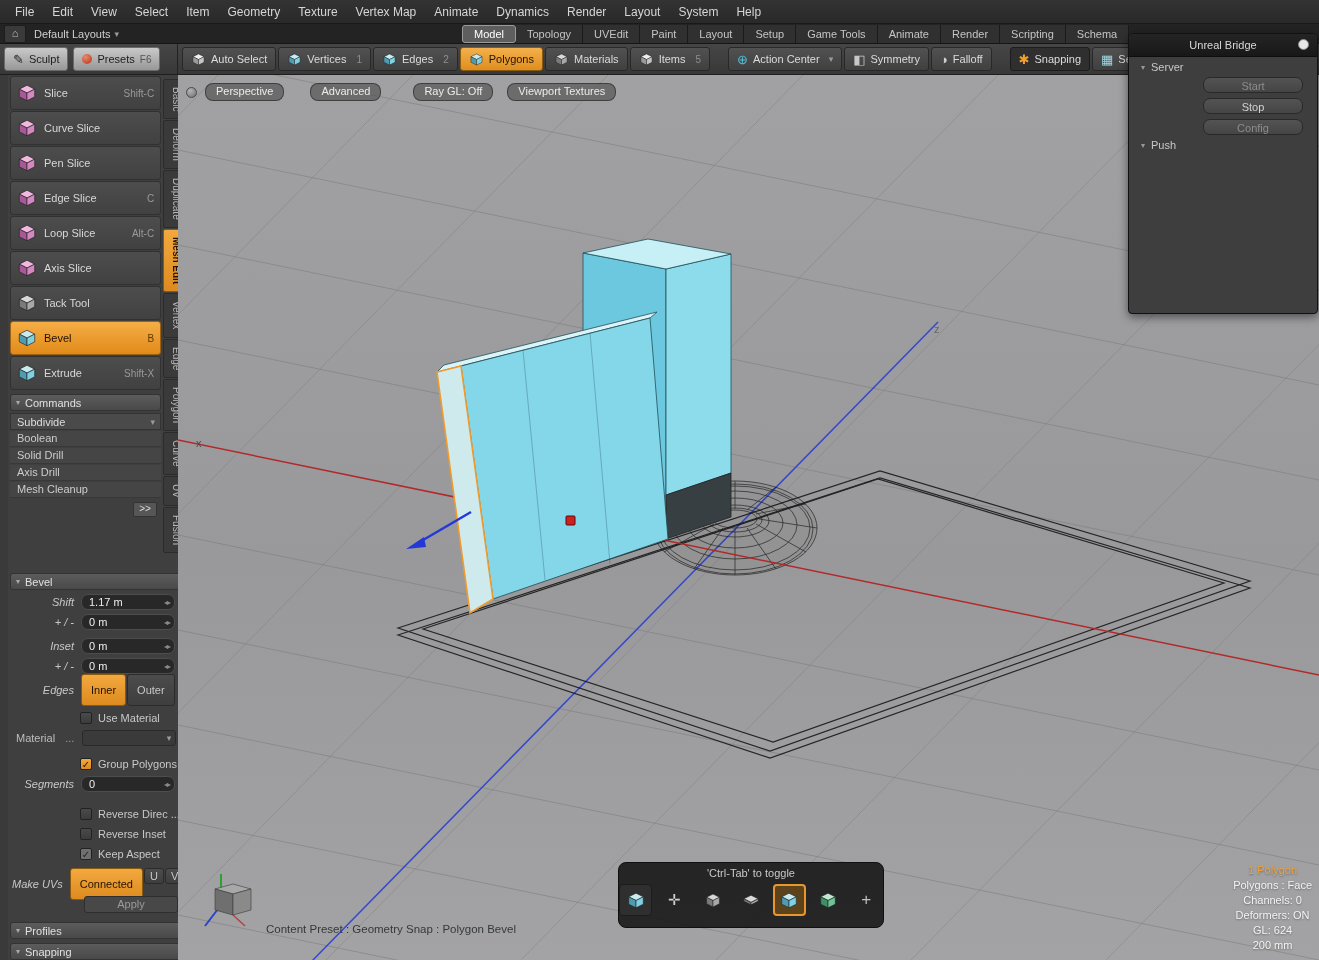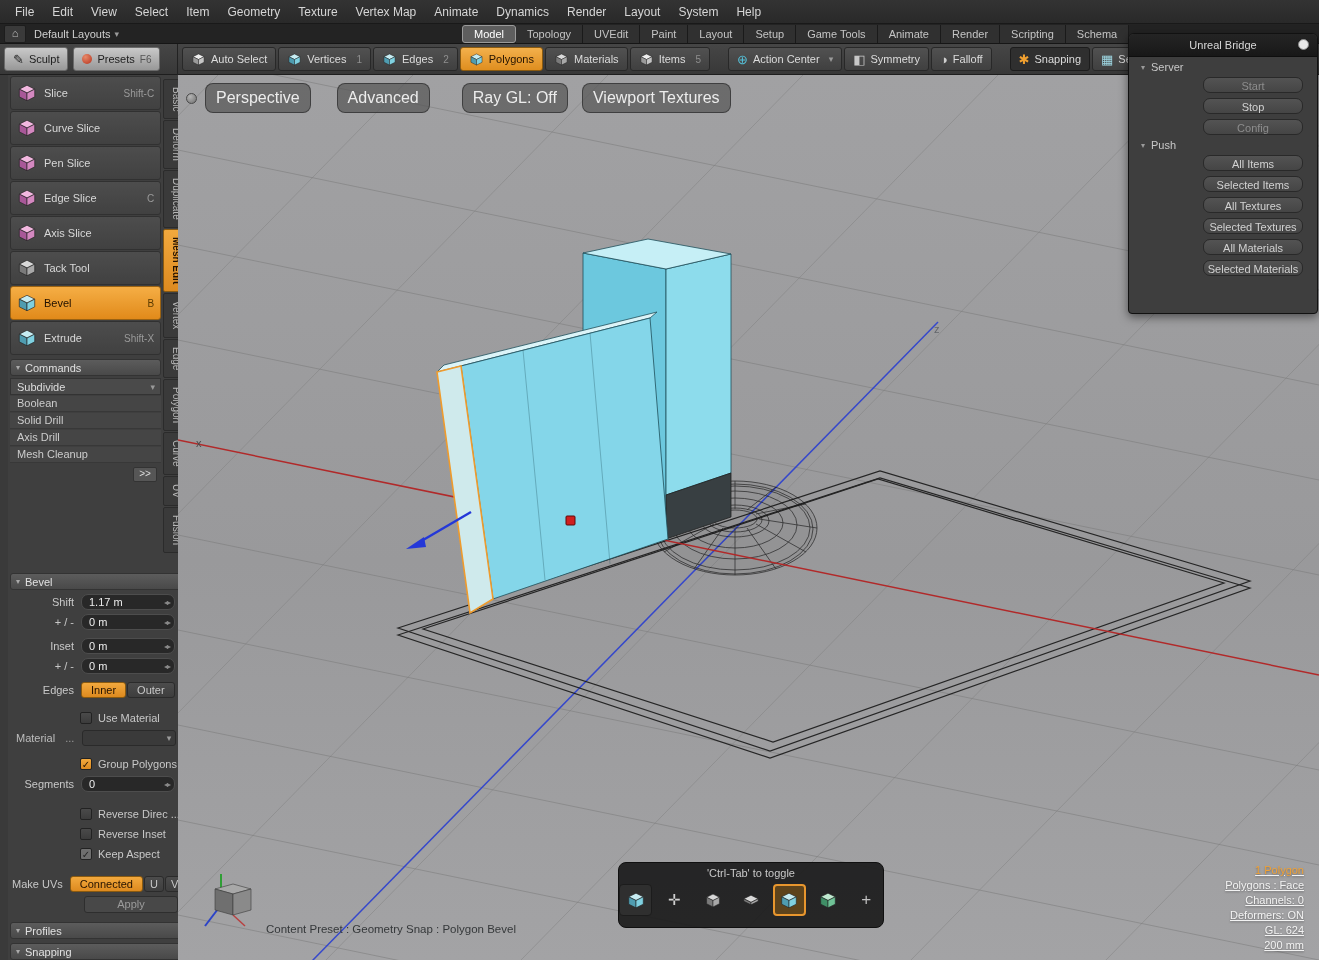--- a/index.html
+++ b/index.html
@@ -73,26 +73,26 @@
     font-size:11px;padding-left:6px;}
   .combo .caret{margin-left:auto;margin-right:5px;}
   .cmd-item{height:15px;line-height:15px;margin:1px 2px;background:#454545;border-bottom:1px solid #383838;color:#ccc;
     font-size:11px;padding-left:7px;}
   .more-btn{display:block;width:22px;height:13px;line-height:12px;text-align:center;background:#565656;border:1px solid #333;
     border-radius:2px;color:#ddd;font-size:10px;margin:4px 6px 0 auto;}
 
   
   .bevel-panel{padding-top:2px;}
   .frow{display:flex;align-items:center;height:20px;margin:0 4px;}
-  .flabel{width:62px;text-align:right;padding-right:7px;color:#c8c8c8;font-size:11px;white-space:nowrap;}
+  .flabel{width:62px;text-align:right;padding-right:7px;color:#c8c8c8;font-size:11px;white-space:nowrap;font-style:italic;}
   .finput{width:92px;height:14px;background:#282828;border:1px solid #4d4d4d;border-radius:7px;display:flex;align-items:center;}
   .fval{flex:1;padding-left:7px;color:#ececec;font-size:11px;}
   .fspin{color:#888;font-size:8px;padding-right:4px;letter-spacing:-1px;}
   .seg{display:flex;gap:1px;}
-  .segbtn{height:14px;line-height:14px;padding:0 9px;font-size:11px;background:linear-gradient(#4c4c4c,#3e3e3e);
+  .segbtn{height:14px;line-height:14px;padding:8px 9px;font-size:11px;background:linear-gradient(#4c4c4c,#3e3e3e);
     border:1px solid #2b2b2b;border-radius:3px;color:#c8c8c8;}
   .segbtn.on{background:linear-gradient(#f2a93e,#dd8a1f);color:#241200;border-color:#8a5a10;}
   .segbtn.tiny{padding:0 5px;}
   .crow{display:flex;align-items:center;height:20px;margin-left:72px;}
   .cbox{width:12px;height:12px;box-sizing:border-box;border:1px solid #222;background:linear-gradient(#4a4a4a,#3c3c3c);
     border-radius:2px;margin-right:6px;color:transparent;font-size:10px;line-height:11px;text-align:center;}
   .cbox.on{background:linear-gradient(#f2a93e,#dd8a1f);color:#241200;}
   .cbox.on-dim{background:#6f6f6f;color:#242424;}
   .clabel{color:#c8c8c8;font-size:11px;}
   .matrow{display:flex;align-items:center;height:20px;padding-left:8px;}
@@ -102,36 +102,36 @@
   .fdrop .caret{margin-left:auto;margin-right:4px;}
   .apply-btn{margin-left:72px;width:92px;height:15px;line-height:15px;text-align:center;background:#484848;
     border:1px solid #2e2e2e;border-radius:3px;color:#9b9b9b;font-size:11px;}
 
   
   .viewport{position:absolute;left:178px;top:75px;width:1141px;height:885px;overflow:hidden;}
   .vp-header{position:absolute;left:8px;top:8px;display:flex;align-items:center;z-index:5;}
   .vp-ball{width:9px;height:9px;border-radius:50%;background:radial-gradient(circle at 35% 30%,#b5b5b5,#6f6f6f);
     border:1px solid #4a4a4a;}
   .vp-btn{background:rgba(82,82,82,.68);border:1px solid rgba(28,28,28,.55);border-radius:8px;color:#ececec;
-    font-size:16px;padding:7px 10px;height:14px;line-height:13px;white-space:nowrap;}
+    font-size:11px;padding:1px 10px;height:14px;line-height:13px;white-space:nowrap;}
   .ml8{margin-left:8px}.ml26{margin-left:26px}.ml32{margin-left:32px}.ml14{margin-left:14px}
 
   .pie-panel{position:absolute;left:440px;top:787px;width:266px;height:66px;background:rgba(28,28,28,.93);
     border:1px solid #101010;border-radius:8px;z-index:5;box-sizing:border-box;}
   .pie-title{text-align:center;color:#c8c8c8;font-size:11px;margin-top:4px;}
   .pie-row{display:flex;justify-content:center;align-items:center;gap:5px;margin-top:5px;}
   .slot{width:34px;height:32px;display:flex;align-items:center;justify-content:center;border-radius:4px;box-sizing:border-box;}
   .slot-dark{background:#2f2f2f;border:1px solid #1c1c1c;}
   .slot-active{background:#5d431c;border:2px solid #e8962e;}
   .slot .ch{color:#d0d0d0;font-size:15px;}
   .slot .plus{color:#c0c0c0;font-size:17px;}
 
   .content-preset{position:absolute;left:88px;top:848px;color:#35383a;font-size:11.5px;z-index:5;}
-  .status-block{position:absolute;right:15px;top:788px;text-align:right;z-index:5;font-size:11px;line-height:15px;
-    color:#f3f3f3;text-shadow:0 1px 2px rgba(0,0,0,.35);text-decoration:underline;}
+  .status-block{position:absolute;right:7px;top:788px;text-align:center;z-index:5;font-size:11px;line-height:15px;
+    color:#f3f3f3;text-shadow:0 1px 2px rgba(0,0,0,.35);}
   .status-block .orange{color:#f2a235;}
 
   
   .unreal-panel{position:absolute;left:1128px;top:33px;width:190px;height:281px;z-index:50;background:#3e3e3e;
     border:1px solid #111;border-radius:6px 6px 4px 4px;box-shadow:0 3px 10px rgba(0,0,0,.5);box-sizing:border-box;overflow:hidden;}
   .ub-title{height:22px;background:linear-gradient(#242424,#181818);display:flex;align-items:center;justify-content:center;
     color:#d8d8d8;font-size:11px;position:relative;border-bottom:1px solid #0e0e0e;}
   .ub-circle{position:absolute;right:8px;top:5px;width:11px;height:11px;border-radius:50%;background:#e6e6e6;border:1px solid #888;box-sizing:border-box;}
   .ub-sec{display:flex;align-items:center;height:20px;color:#c8c8c8;font-size:11px;padding-left:12px;}
   .ub-sec .ph-caret{color:#999;font-size:8px;margin-right:6px;}
@@ -300,20 +300,29 @@
           <span class="tkey"></span>
         </div>
         <div class="trow">
           <svg class="cube c-pink" width="22" height="18" viewBox="0 0 16 14">
               <polygon class="cf-t" points="2,4 8,1 14,4 8,7"></polygon>
               <polygon class="cf-l" points="2,4 8,7 8,13 2,10"></polygon>
               <polygon class="cf-r" points="8,7 14,4 14,10 8,13"></polygon>
             </svg>
           <span class="tlabel">Edge Slice</span>
           <span class="tkey">C</span>
+        </div>
+        <div class="trow">
+          <svg class="cube c-pink" width="22" height="18" viewBox="0 0 16 14">
+              <polygon class="cf-t" points="2,4 8,1 14,4 8,7"></polygon>
+              <polygon class="cf-l" points="2,4 8,7 8,13 2,10"></polygon>
+              <polygon class="cf-r" points="8,7 14,4 14,10 8,13"></polygon>
+            </svg>
+          <span class="tlabel">Loop Slice</span>
+          <span class="tkey">Alt-C</span>
         </div>
         <div class="trow">
           <svg class="cube c-pink" width="22" height="18" viewBox="0 0 16 14">
               <polygon class="cf-t" points="2,4 8,1 14,4 8,7"></polygon>
               <polygon class="cf-l" points="2,4 8,7 8,13 2,10"></polygon>
               <polygon class="cf-r" points="8,7 14,4 14,10 8,13"></polygon>
             </svg>
           <span class="tlabel">Axis Slice</span>
           <span class="tkey"></span>
         </div>
@@ -651,23 +660,15 @@
     </div>
     <div class="ub-col">
       <span class="ub-btn dim">Start</span>
       <span class="ub-btn">Stop</span>
       <span class="ub-btn dim">Config</span>
     </div>
     <div class="ub-sec">
       <span class="ph-caret">▾</span>
       <span>Push</span>
     </div>
-    <div class="ub-col">
-      <span class="ub-btn">All Items</span>
-      <span class="ub-btn">Selected Items</span>
-      <span class="ub-btn">All Textures</span>
-      <span class="ub-btn">Selected Textures</span>
-      <span class="ub-btn">All Materials</span>
-      <span class="ub-btn">Selected Materials</span>
-    </div>
   </div>
 
 </div>
 
 </body></html>

